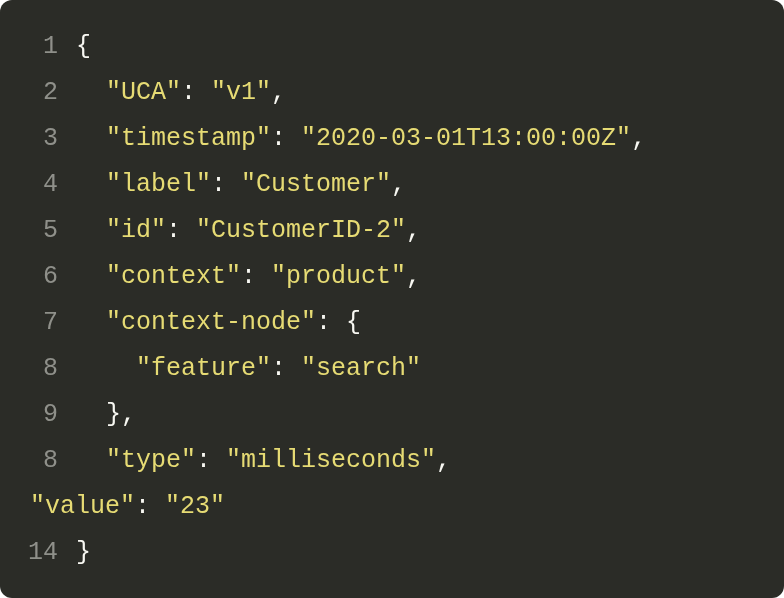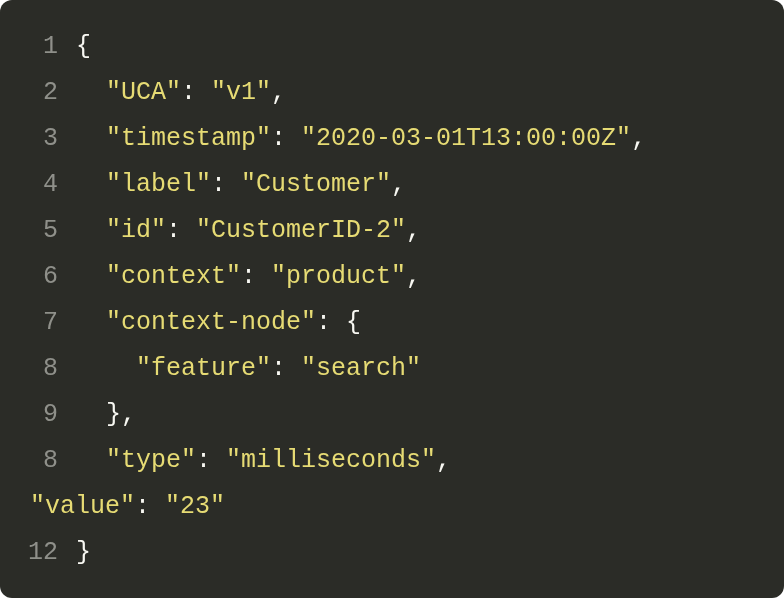--- a/index.html
+++ b/index.html
@@ -50,15 +50,15 @@
       <div class="code-line"><span class="gutter">2</span><span class="content"><span class="pn">  </span><span class="key">"UCA"</span><span class="colon">: </span><span class="str">"v1"</span><span class="pn">,</span></span></div>
       <div class="code-line"><span class="gutter">3</span><span class="content"><span class="pn">  </span><span class="key">"timestamp"</span><span class="colon">: </span><span class="str">"2020-03-01T13:00:00Z"</span><span class="pn">,</span></span></div>
       <div class="code-line"><span class="gutter">4</span><span class="content"><span class="pn">  </span><span class="key">"label"</span><span class="colon">: </span><span class="str">"Customer"</span><span class="pn">,</span></span></div>
       <div class="code-line"><span class="gutter">5</span><span class="content"><span class="pn">  </span><span class="key">"id"</span><span class="colon">: </span><span class="str">"CustomerID-2"</span><span class="pn">,</span></span></div>
       <div class="code-line"><span class="gutter">6</span><span class="content"><span class="pn">  </span><span class="key">"context"</span><span class="colon">: </span><span class="str">"product"</span><span class="pn">,</span></span></div>
       <div class="code-line"><span class="gutter">7</span><span class="content"><span class="pn">  </span><span class="key">"context-node"</span><span class="colon">: </span><span class="pn">{</span></span></div>
       <div class="code-line"><span class="gutter">8</span><span class="content"><span class="pn">    </span><span class="key">"feature"</span><span class="colon">: </span><span class="str">"search"</span></span></div>
       <div class="code-line"><span class="gutter">9</span><span class="content"><span class="pn">  </span><span class="pn">},</span></span></div>
       <div class="code-line"><span class="gutter">8</span><span class="content"><span class="pn">  </span><span class="key">"type"</span><span class="colon">: </span><span class="str">"milliseconds"</span><span class="pn">,</span></span></div>
       <div class="code-line"><span class="content"><span class="pn">  </span><span class="key">"value"</span><span class="colon">: </span><span class="str">"23"</span></span></div>
-      <div class="code-line"><span class="gutter">12</span><span class="content"><span class="pn">}</span></span></div>
+      <div class="code-line"><span class="gutter">14</span><span class="content"><span class="pn">}</span></span></div>
     </div>
 </div>
 
 </body></html>

